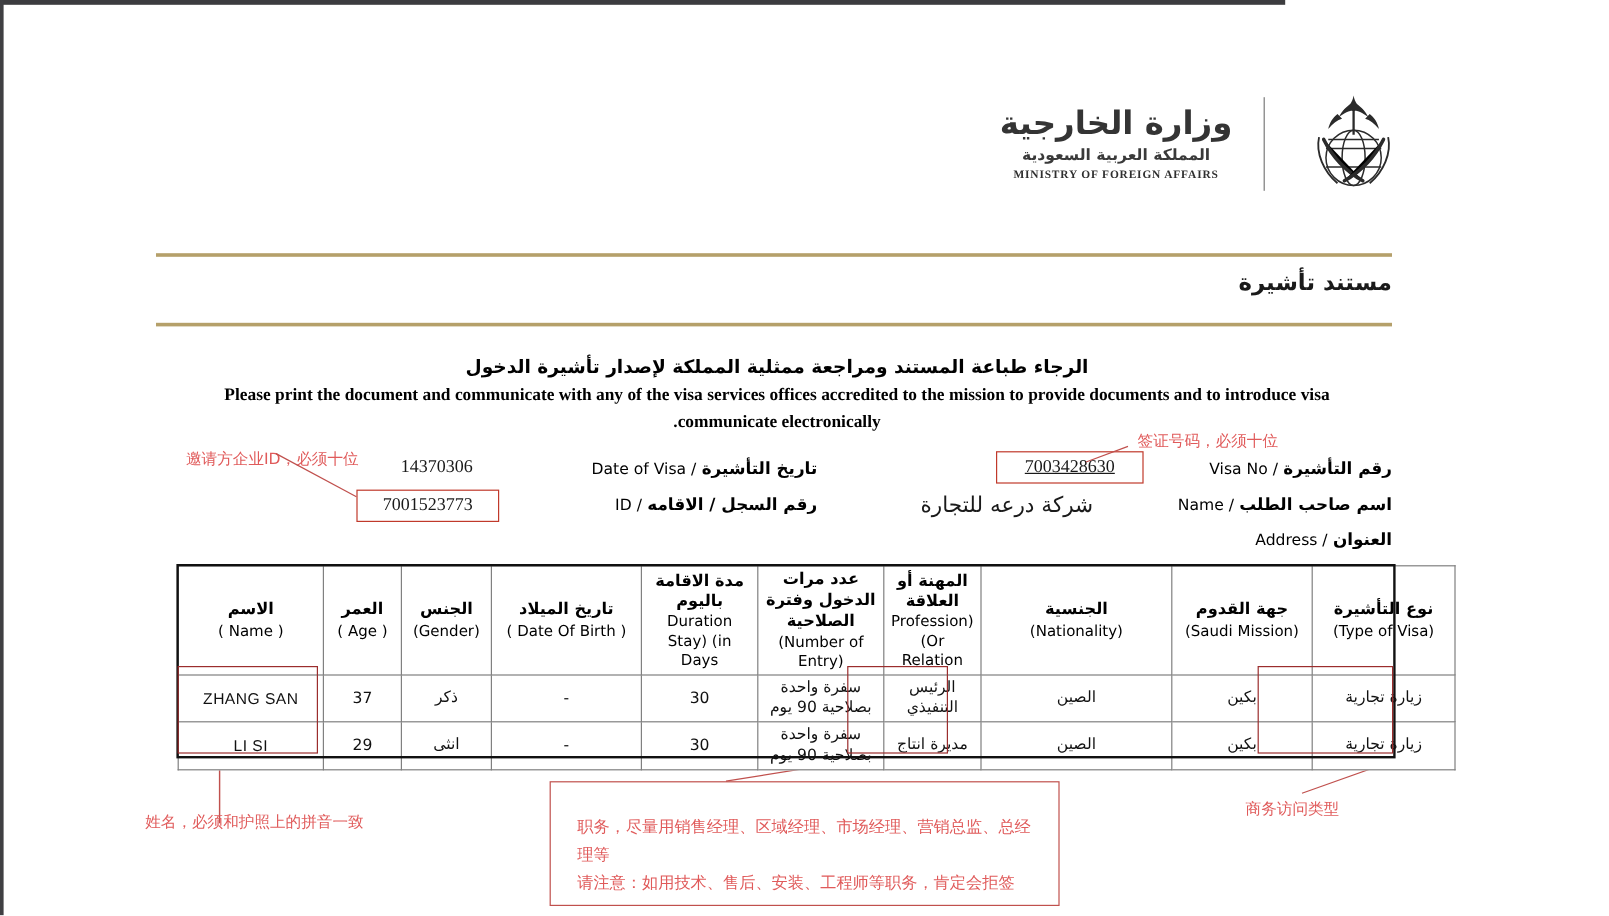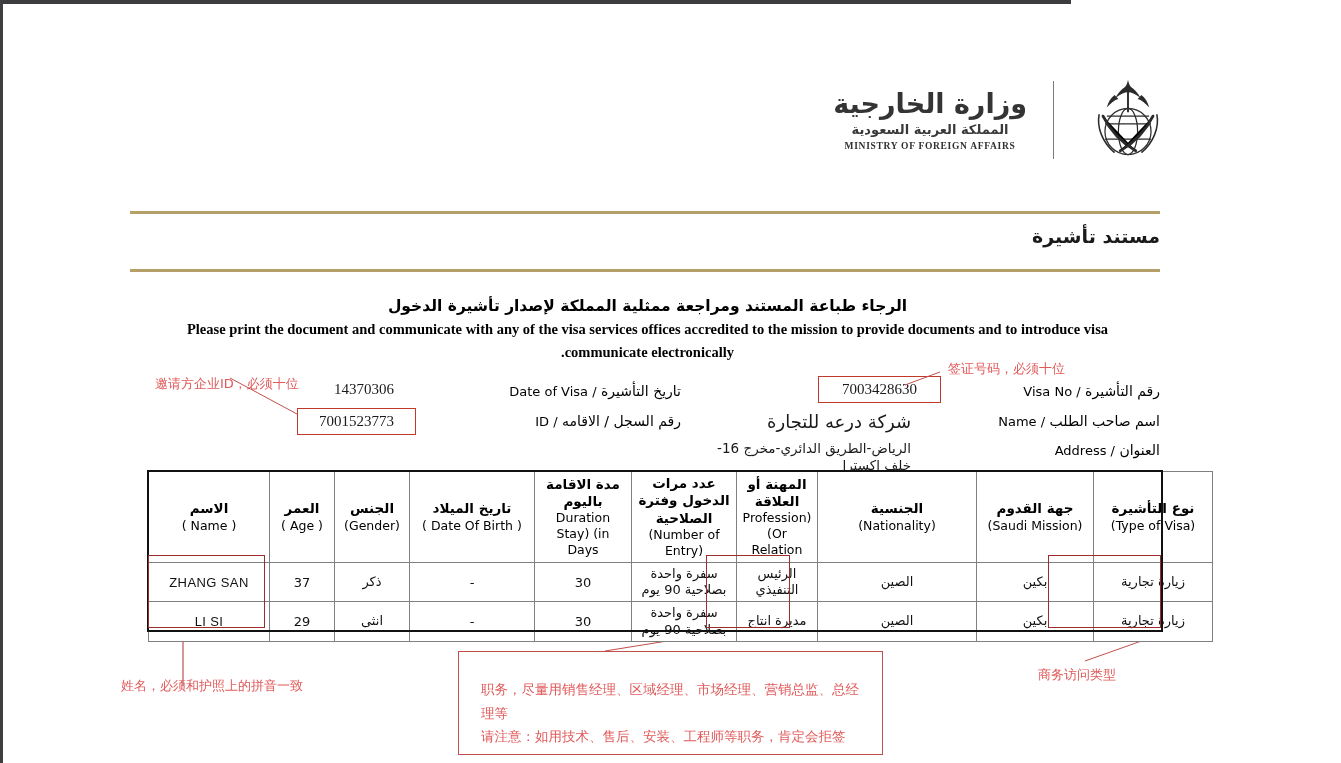--- a/index.html
+++ b/index.html
@@ -130,21 +130,21 @@
   
   .field-label {
     position: absolute;
     font-family: "DejaVu Sans", sans-serif;
     font-size: 14px;
     direction: rtl;
     text-align: right;
     white-space: nowrap;
     color: #000;
   }
-  .field-label b { font-weight: 400; }
+  .field-label b { font-weight: 700; }
   .field-label .en { font-weight: 400; font-size: 13px; }
 
   .field-value {
     position: absolute;
     font-family: "DejaVu Sans", sans-serif;
     font-size: 18px;
     color: #1a1a1a;
   }
   .field-value.ar { direction: rtl; text-align: right; }
   .field-value.num {
@@ -290,33 +290,32 @@
   <div class="notice">
     <div class="notice-ar">الرجاء طباعة المستند ومراجعة ممثلية المملكة لإصدار تأشيرة الدخول</div>
     <div class="notice-en">Please print the document and communicate with any of the visa services offices accredited to the mission to provide documents and to introduce visa</div>
     <div class="notice-en">.communicate electronically</div>
   </div>
 
   <div class="field-label" style="right:181px; top:383px;">
     <b>رقم التأشيرة</b>
     <span class="en"> / </span><span class="en">Visa No</span>
   </div>
-  <div class="boxed-value" style="right:400px; top:376px; width:121px; height:25px;">7003428630</div>
+  <div class="boxed-value" style="right:388px; top:376px; width:121px; height:25px;text-decoration:underline;">7003428630</div>
 
   <div class="field-label" style="right:181px; top:413px;">
     <b>اسم صاحب الطلب</b>
     <span class="en"> / </span><span class="en">Name</span>
   </div>
   <div class="field-value ar" style="right:430px; top:411px;">شركة درعه للتجارة</div>
 
   <div class="field-label" style="right:181px; top:442px;">
     <b>العنوان</b>
     <span class="en"> / </span><span class="en">Address</span>
   </div>
-  <div class="field-value ar" style="right:430px; top:440px; width:200px; line-height:1.25; font-size:13.5px;">الرياض-الطريق الدائري-مخرج 16-خلف اكسترا</div>
 
   <div class="field-label" style="right:660px; top:383px;">
     <b>تاريخ التأشيرة</b>
     <span class="en"> / </span><span class="en">Date of Visa</span>
   </div>
   <div class="field-value num" style="left:334px; top:381px;">14370306</div>
 
   <div class="field-label" style="right:660px; top:413px;">
     <b>رقم السجل / الاقامه</b>
     <span class="en"> / </span><span class="en">ID</span>

